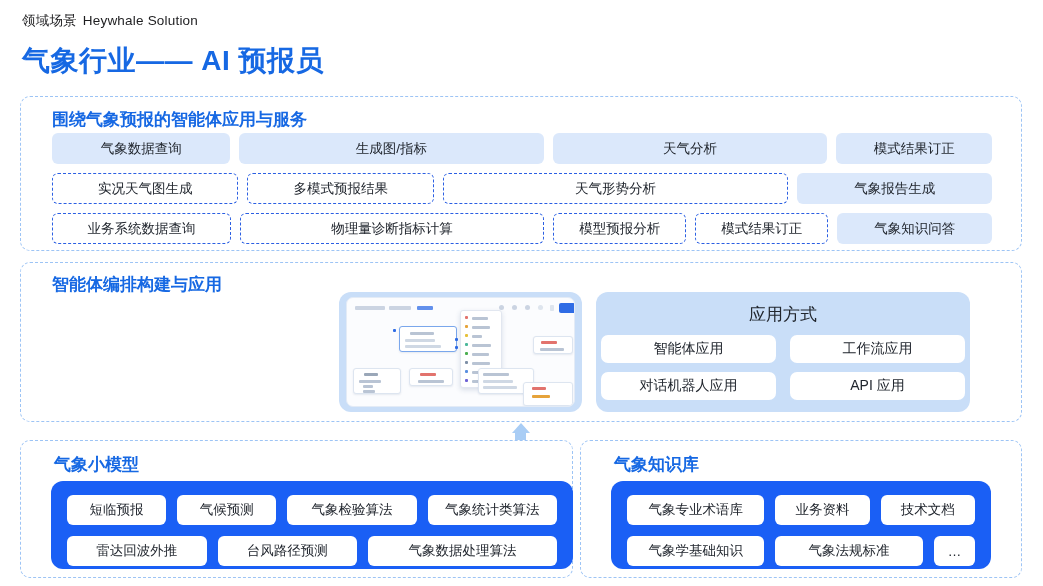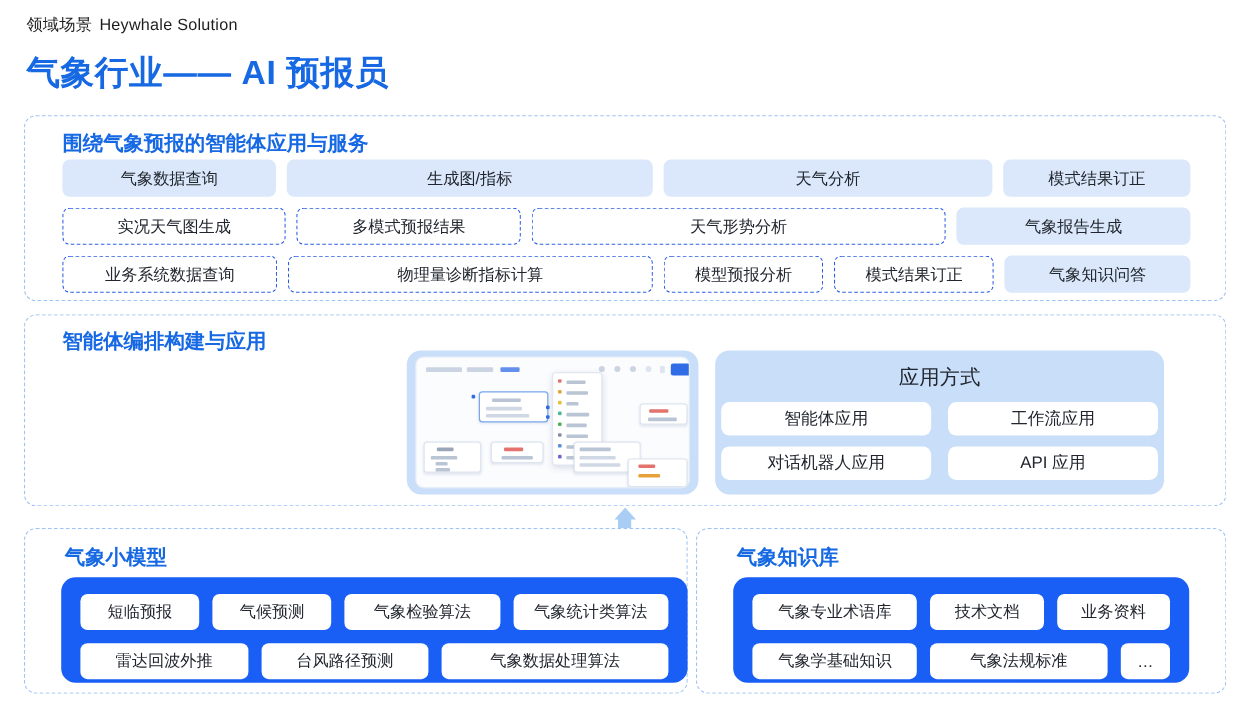--- a/index.html
+++ b/index.html
@@ -271,22 +271,22 @@
       <div class="bb-pill" style="flex:180">气象数据处理算法</div>
     </div>
   </div>
 
   <div class="panel" id="panel3b">
     <div class="panel-title">气象知识库</div>
   </div>
   <div class="blue-box" id="bb-right" style="left:611px; top:481px; width:380px; height:88px;">
     <div class="bb-row">
       <div class="bb-pill" style="flex:140">气象专业术语库</div>
+      <div class="bb-pill" style="flex:96">业务资料</div>
       <div class="bb-pill" style="flex:96">技术文档</div>
-      <div class="bb-pill" style="flex:96">业务资料</div>
     </div>
     <div class="bb-row">
       <div class="bb-pill" style="flex:140">气象学基础知识</div>
       <div class="bb-pill" style="flex:150">气象法规标准</div>
       <div class="bb-pill" style="flex:42">…</div>
     </div>
   </div>
 
 </div>
 

